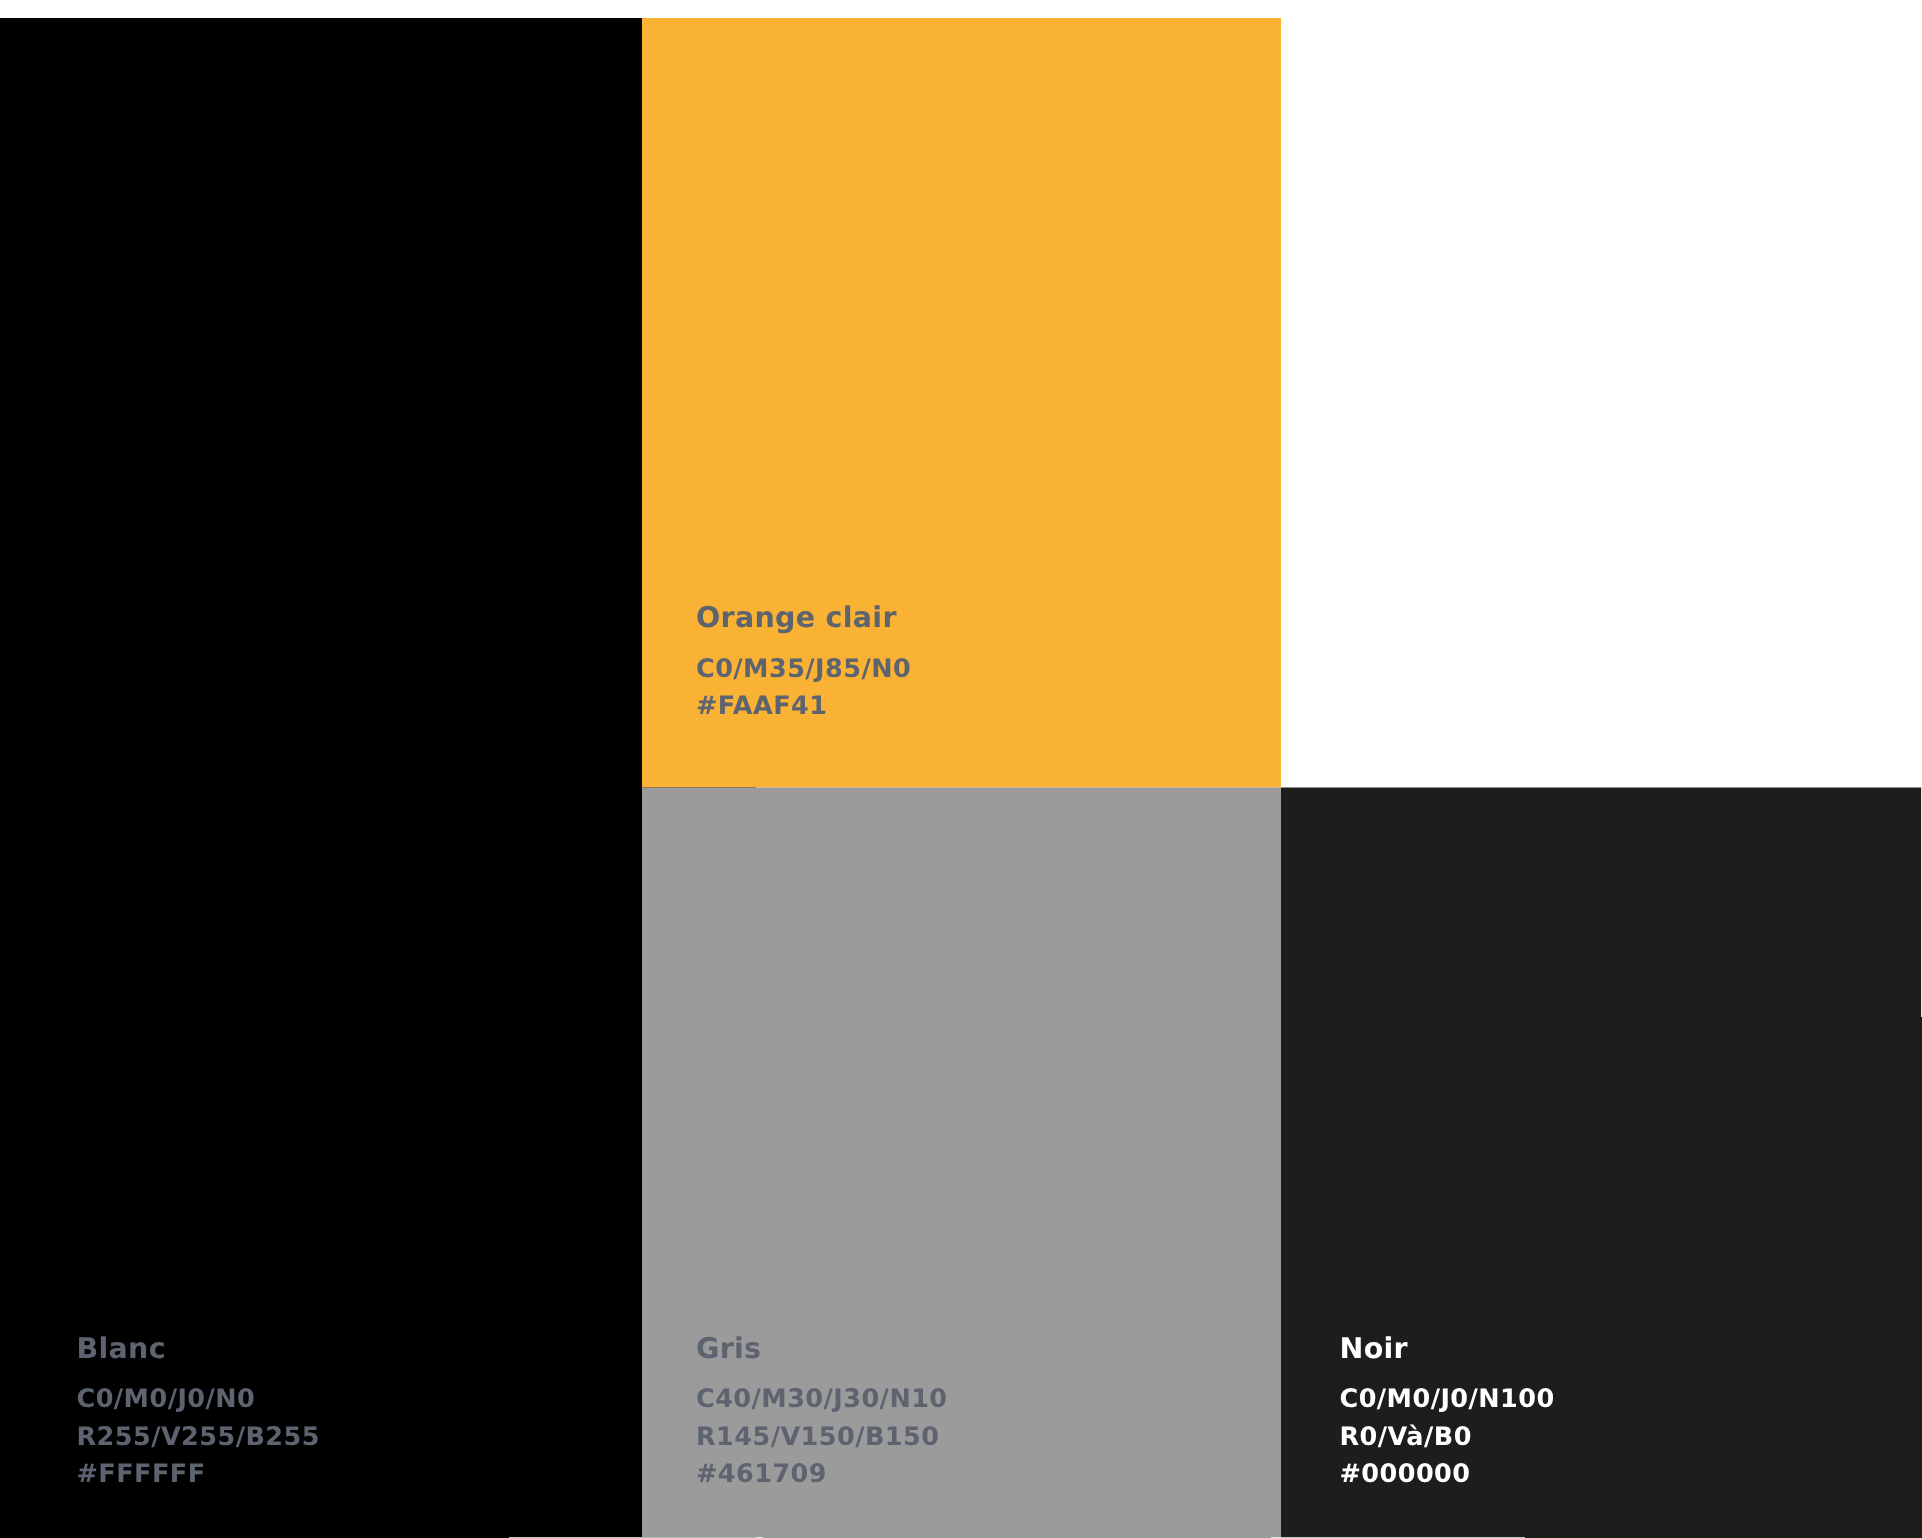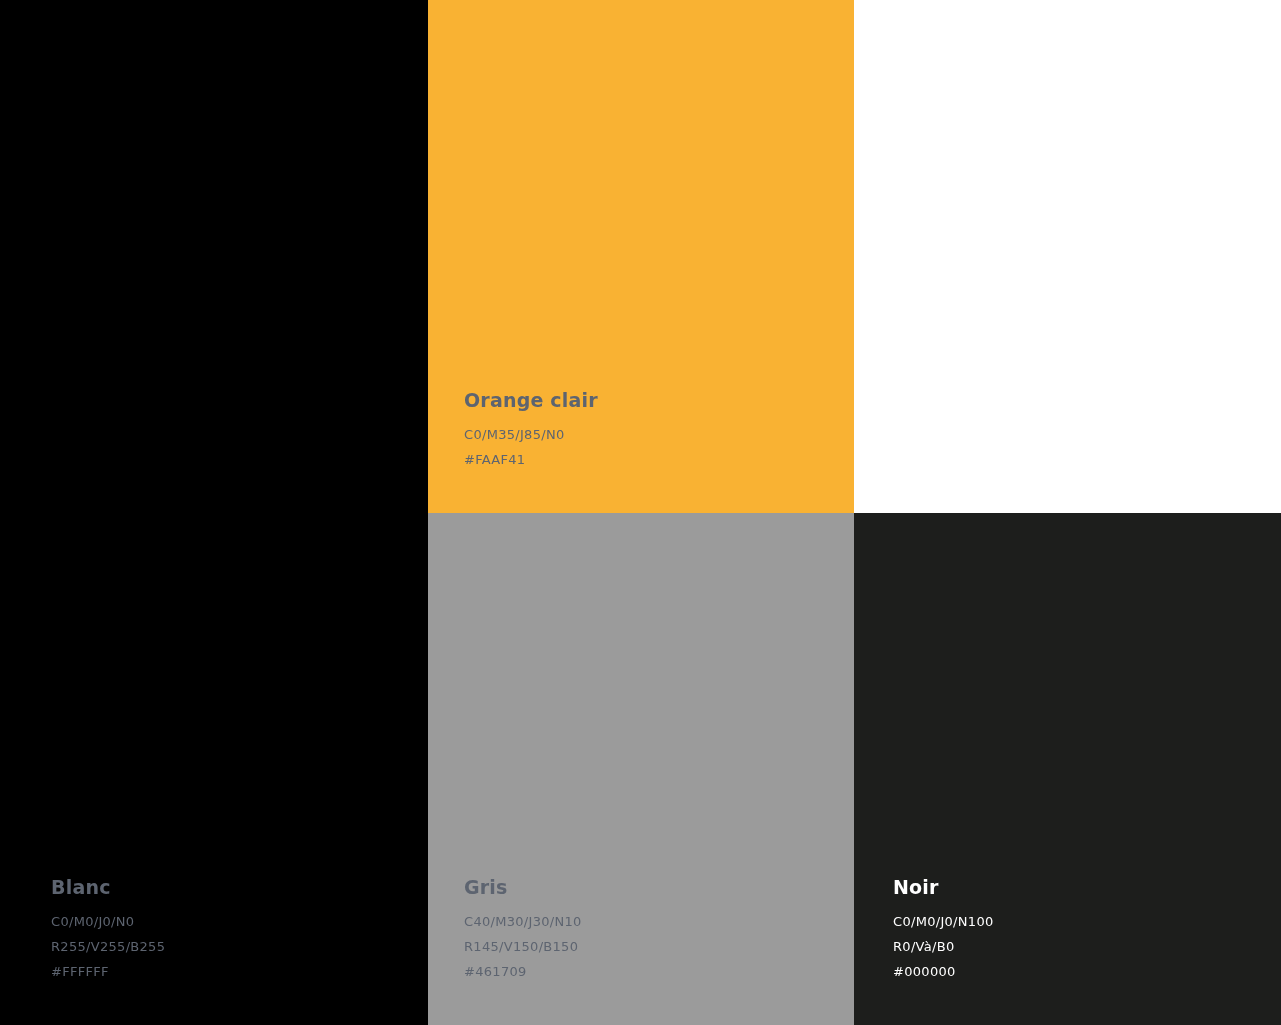--- a/index.html
+++ b/index.html
@@ -19,20 +19,21 @@
     height: 1025px;
     overflow: hidden;
     background: #ffffff;
   }
 
   
   .swatch {
     position: absolute;
     box-sizing: border-box;
     overflow: hidden;
+    margin-top: 12px;
   }
 
   .swatch-white      { left: 0px;   top: 0px;   width: 504px; height: 1025px; background: #000000; }
   .swatch-orange-lt  { left: 428px; top: 0px;   width: 426px; height: 513px;  background: #f9b233; }
   .swatch-orange-dk  { left: 854px; top: 0px;   width: 427px; height: 513px;  background: #ea5b0c; }
   .swatch-grey       { left: 428px; top: 513px; width: 426px; height: 512px;  background: #9b9b9b; }
   .swatch-black      { left: 854px; top: 513px; width: 427px; height: 512px;  background: #1d1e1c; padding-left: 16px; }
 
   
   .caption {
@@ -49,22 +50,22 @@
 
   .caption-title {
     font-size: 19px;
     font-weight: 700;
     letter-spacing: 0.2px;
     line-height: 1;
     margin: 0 0 12px 0;
   }
 
   .caption-line {
-    font-size: 13px;
-    font-weight: 400;
+    font-size: 17px;
+    font-weight: 700;
     letter-spacing: 0.3px;
     line-height: 25px;
     margin: 0;
     white-space: nowrap;
   }
 
   
   .ink-dark  .caption-title,
   .ink-dark  .caption-line  { color: #5d6470; }
   .ink-light .caption-title,

